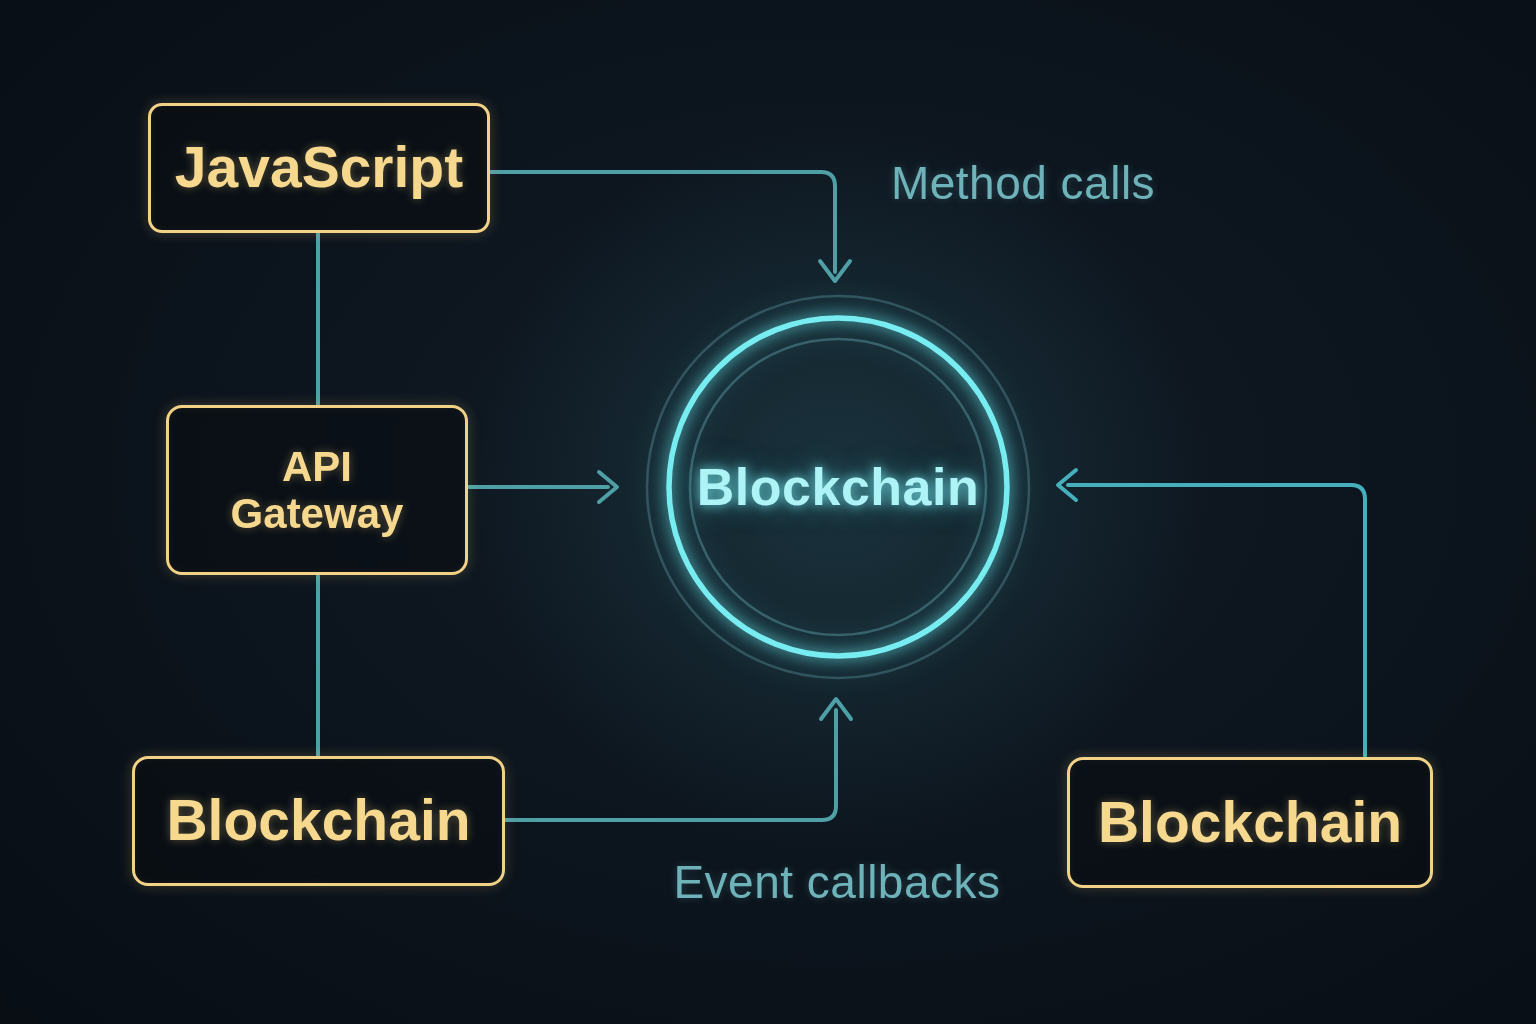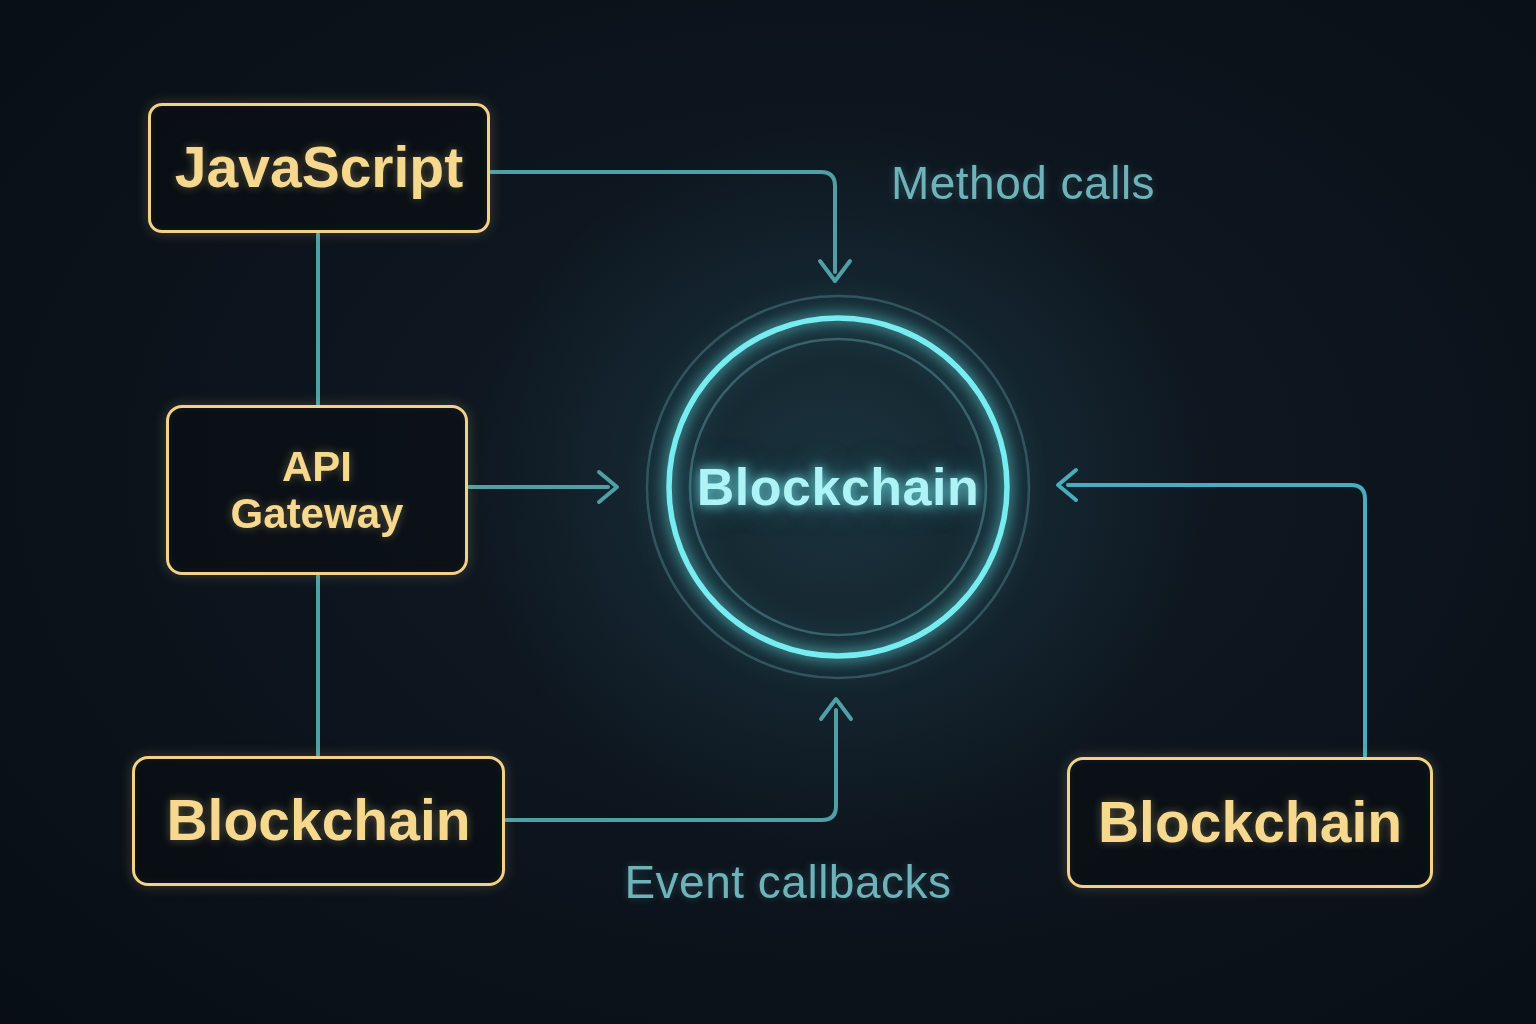--- a/index.html
+++ b/index.html
@@ -68,21 +68,21 @@
   .edge-label {
     position: absolute;
     color: var(--teal-label);
     font-size: 46px;
     font-weight: normal;
     letter-spacing: 0.5px;
     text-align: center;
     text-shadow: 0 0 8px rgba(110, 180, 190, 0.3);
   }
   #method-calls-label   { left: 823px; top: 156px; width: 400px; }
-  #event-callbacks-label{ left: 588px; top: 855px; width: 400px; }
+  #event-callbacks-label{ left: 637px; top: 855px; width: 400px; }
   .ring-wrap {
     position: absolute; left: 628px; top: 277px;
     width: 420px; height: 420px;
   }
   .ring-bright {
     stroke: var(--cyan-ring);
     filter: drop-shadow(0 0 7px rgba(110, 235, 240, 0.9))
             drop-shadow(0 0 18px rgba(80, 210, 220, 0.45));
   }
   .center-label {

